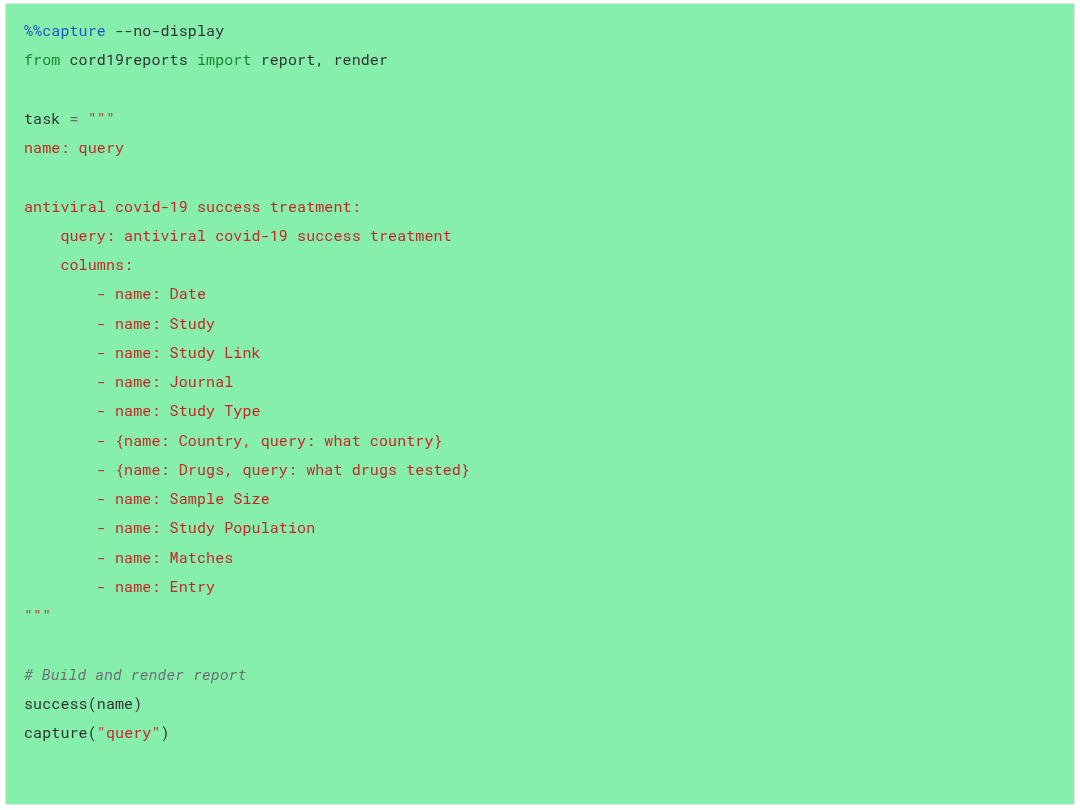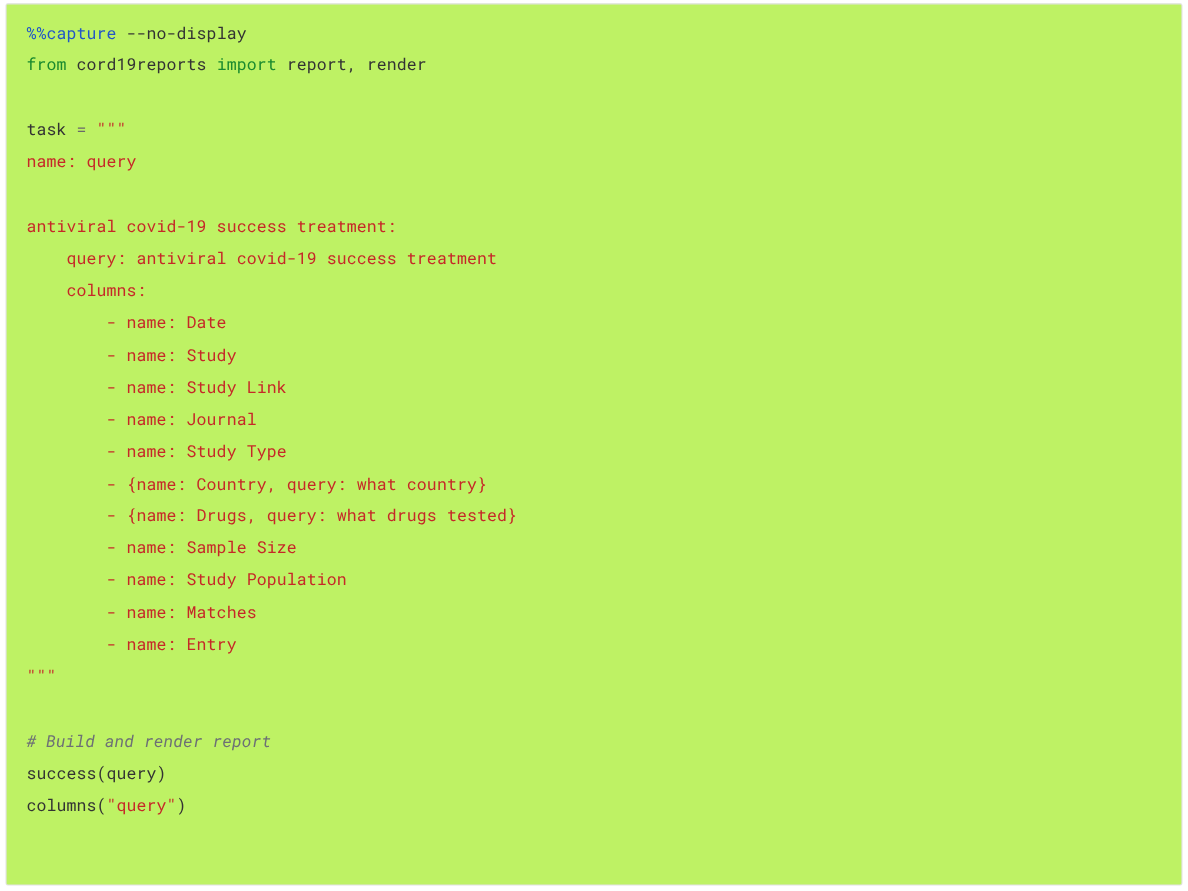--- a/index.html
+++ b/index.html
@@ -9,21 +9,21 @@
       font-size: 15px;
       line-height: 1.95;
       padding: 0;
       width: 1080px;
       height: 810px;
       overflow: hidden;
     }
     .cell-wrap {
       border: 1px solid #e1e1e1;
       border-radius: 2px;
-      background: #bef264;
+      background: #86efac;
       margin: 3px 5px 0 5px;
       height: 802px;
       overflow: hidden;
     }
     pre.code {
       padding: 12px 18px 12px 18px;
       white-space: pre;
       font-family: inherit;
       color: #333;
       letter-spacing: 0.1px;
@@ -57,15 +57,15 @@
         - name: Study Type
         - {name: Country, query: what country}
         - {name: Drugs, query: what drugs tested}
         - name: Sample Size
         - name: Study Population
         - name: Matches
         - name: Entry
 </span><span class="tok-str">"""</span>
 
 <span class="tok-comment"># Build and render report</span>
-<span class="tok-ident">success</span><span class="tok-def">(query)</span>
-<span class="tok-ident">columns</span><span class="tok-def">(</span><span class="tok-str">"query"</span><span class="tok-def">)</span></pre>
+<span class="tok-ident">success</span><span class="tok-def">(name)</span>
+<span class="tok-ident">capture</span><span class="tok-def">(</span><span class="tok-str">"query"</span><span class="tok-def">)</span></pre>
 </div>
 
 </body></html>

